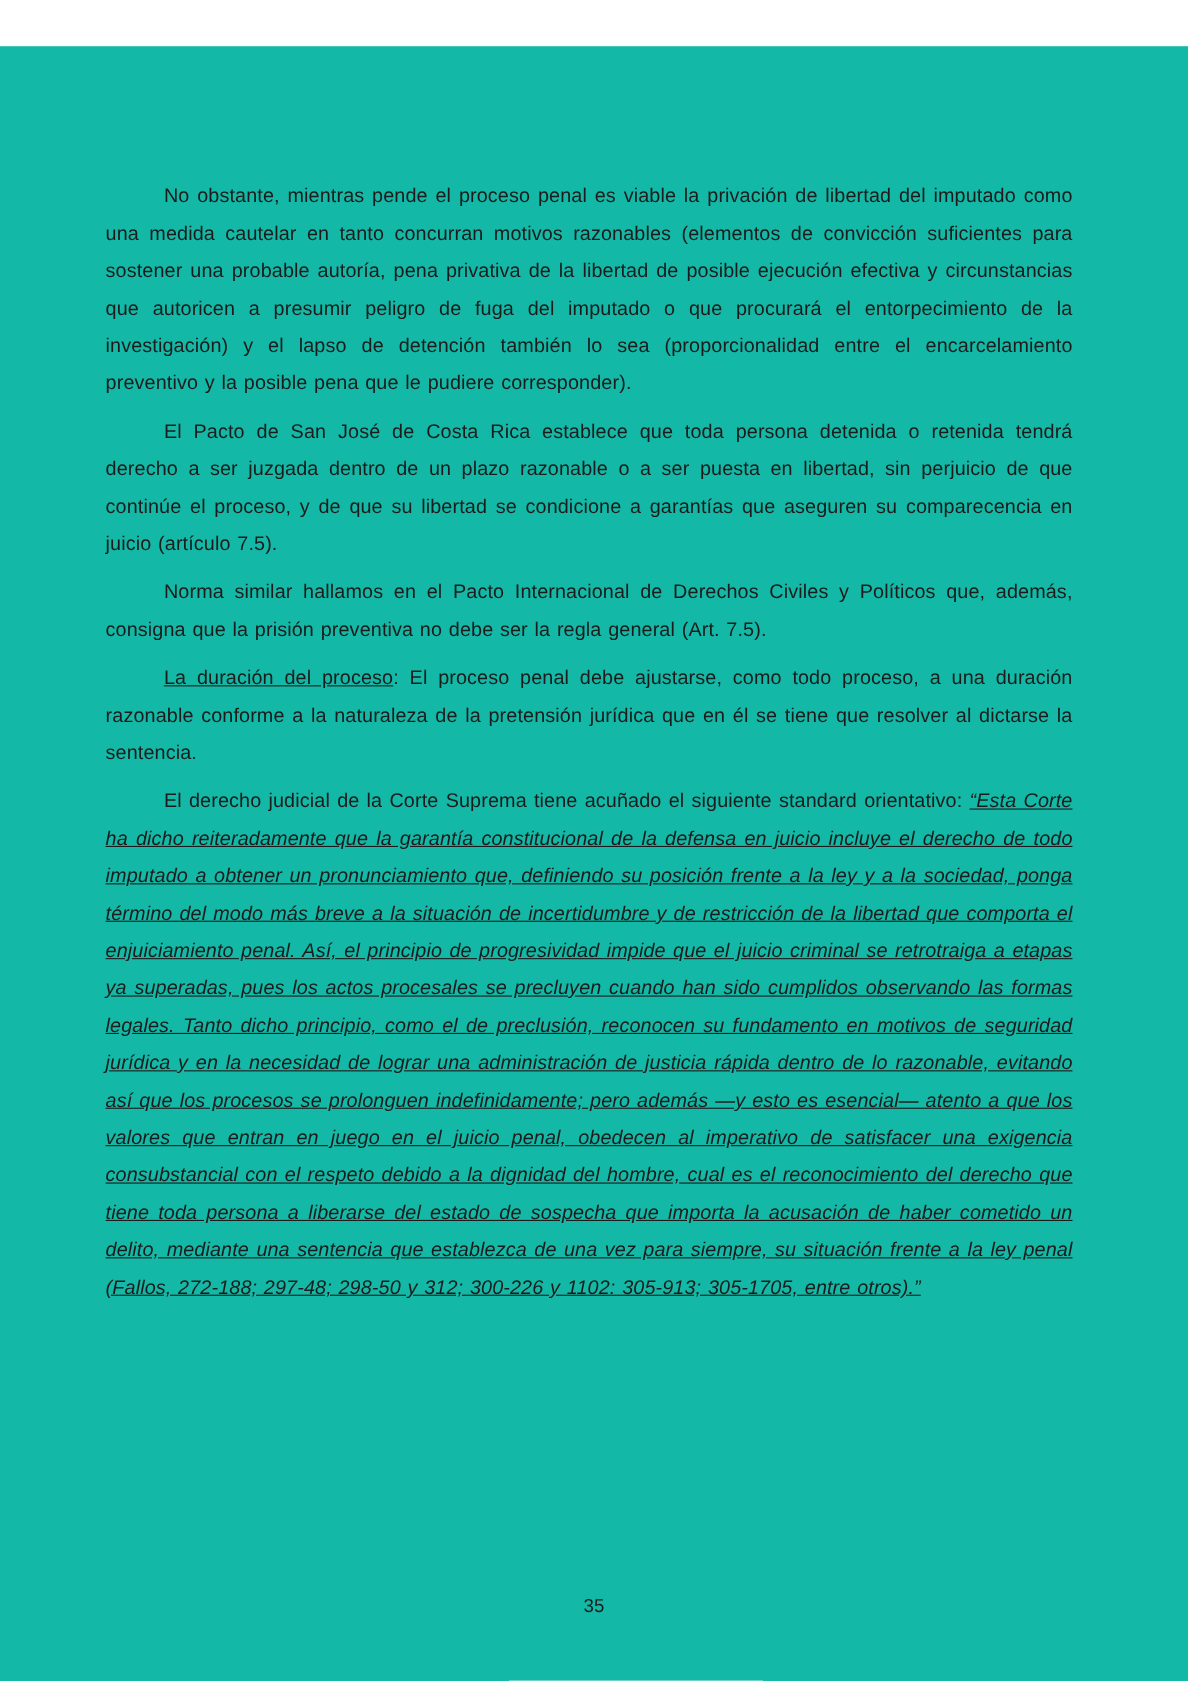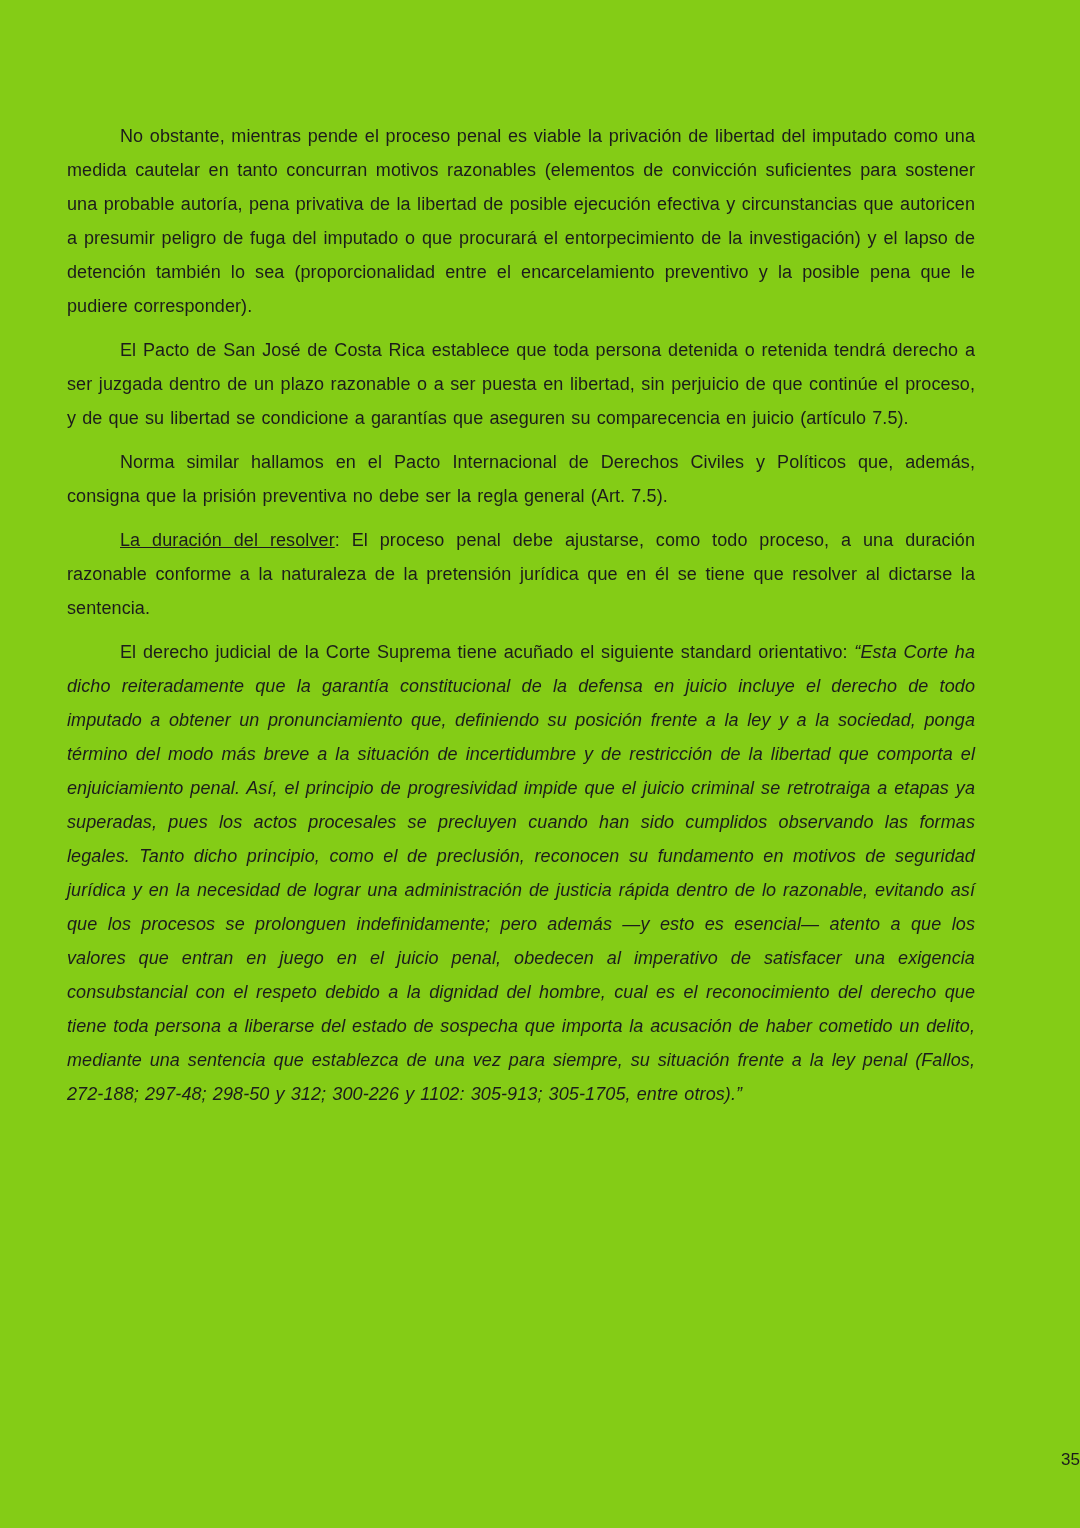--- a/index.html
+++ b/index.html
@@ -8,55 +8,56 @@
     width: 1080px;
     height: 1528px;
     position: relative;
     overflow: hidden;
     font-family: "Liberation Sans", sans-serif;
     color: #1c1c1c;
   }
   .page {
     position: absolute;
     inset: 0;
-    padding: 119px 105px 0 67px;
-    background: #84cc16;
+    padding: 119px 105px 0 96px;
+    background: #14b8a6;
+    margin-top: 42px;
   }
   .para {
     font-size: 18px;
     line-height: 34px;
     text-align: justify;
     text-indent: 53px;
     margin: 0 0 10px 0;
     letter-spacing: 0.1px;
     word-spacing: 1px;
   }
   .underline { text-decoration: underline; }
-  .italic { font-style: italic; }
+  .italic { font-style: italic; text-decoration: underline; }
   .page-number {
     position: absolute;
     bottom: 58px;
     left: 0;
     right: 0;
-    text-align: right;
+    text-align: center;
     font-size: 17px;
     color: #1c1c1c;
   }
 </style>
 </head>
 <body>
 
 <div class="page">
 
   <p class="para"><span>No obstante, mientras pende el proceso penal es viable la privación de libertad del imputado como una medida cautelar en tanto concurran motivos razonables (elementos de convicción suficientes para sostener una probable autoría, pena privativa de la libertad de posible ejecución efectiva y circunstancias que autoricen a presumir peligro de fuga del imputado o que procurará el entorpecimiento de la investigación) y el lapso de detención también lo sea (proporcionalidad entre el encarcelamiento preventivo y la posible pena que le pudiere corresponder).</span></p>
 
   <p class="para"><span>El Pacto de San José de Costa Rica establece que toda persona detenida o retenida tendrá derecho a ser juzgada dentro de un plazo razonable o a ser puesta en libertad, sin perjuicio de que continúe el proceso, y de que su libertad se condicione a garantías que aseguren su comparecencia en juicio (artículo 7.5).</span></p>
 
   <p class="para"><span>Norma similar hallamos en el Pacto Internacional de Derechos Civiles y Políticos que, además, consigna que la prisión preventiva no debe ser la regla general (Art. 7.5).</span></p>
 
 
-  <p class="para"><span class="underline">La duración del resolver</span><span>: El proceso penal debe ajustarse, como todo proceso, a una duración razonable conforme a la naturaleza de la pretensión jurídica que en él se tiene que resolver al dictarse la sentencia.</span></p>
+  <p class="para"><span class="underline">La duración del proceso</span><span>: El proceso penal debe ajustarse, como todo proceso, a una duración razonable conforme a la naturaleza de la pretensión jurídica que en él se tiene que resolver al dictarse la sentencia.</span></p>
 
   <p class="para"><span>El derecho judicial de la Corte Suprema tiene acuñado el siguiente standard orientativo: </span><span class="italic">“Esta Corte ha dicho reiteradamente que la garantía constitucional de la defensa en juicio incluye el derecho de todo imputado a obtener un pronunciamiento que, definiendo su posición frente a la ley y a la sociedad, ponga término del modo más breve a la situación de incertidumbre y de restricción de la libertad que comporta el enjuiciamiento penal. Así, el principio de progresividad impide que el juicio criminal se retrotraiga a etapas ya superadas, pues los actos procesales se precluyen cuando han sido cumplidos observando las formas legales. Tanto dicho principio, como el de preclusión, reconocen su fundamento en motivos de seguridad jurídica y en la necesidad de lograr una administración de justicia rápida dentro de lo razonable, evitando así que los procesos se prolonguen indefinidamente; pero además —y esto es esencial— atento a que los valores que entran en juego en el juicio penal, obedecen al imperativo de satisfacer una exigencia consubstancial con el respeto debido a la dignidad del hombre, cual es el reconocimiento del derecho que tiene toda persona a liberarse del estado de sospecha que importa la acusación de haber cometido un delito, mediante una sentencia que establezca de una vez para siempre, su situación frente a la ley penal (Fallos, 272-188; 297-48; 298-50 y 312; 300-226 y 1102: 305-913; 305-1705, entre otros).”</span></p>
 
   <div class="page-number">35</div>
 
 </div>
 
 </body></html>

